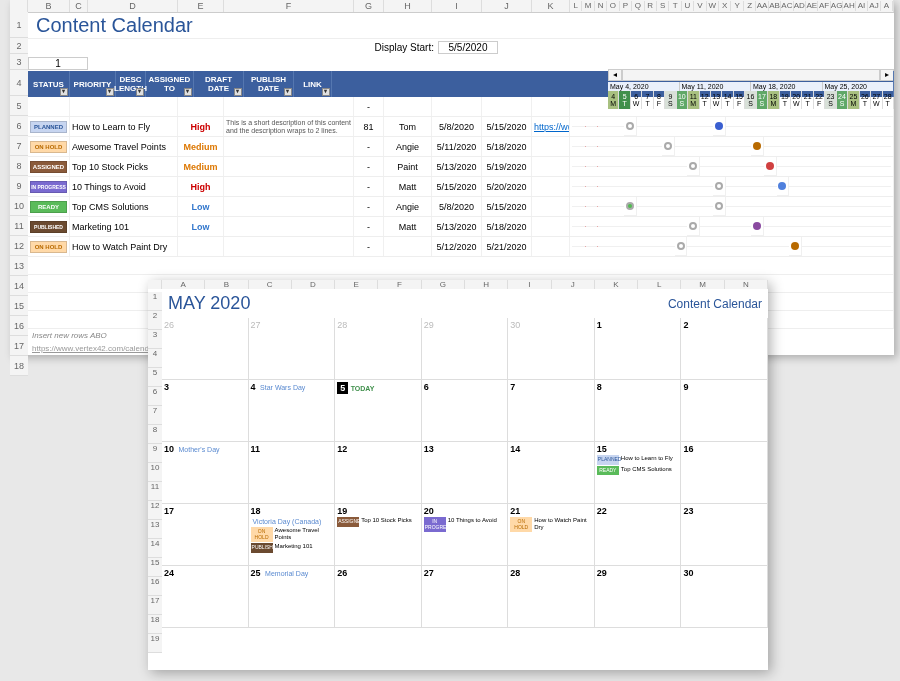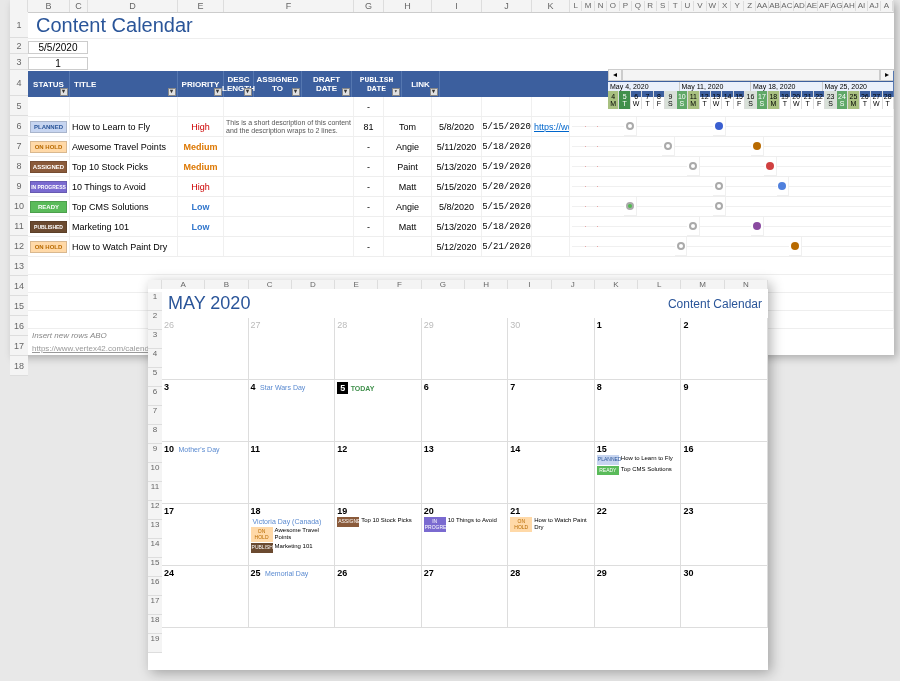--- a/index.html
+++ b/index.html
@@ -138,33 +138,33 @@
   width: 38px;
   padding: 2px 0;
   border: 1px solid rgba(0,0,0,0.15);
 }
 .st-planned { background: #c7d5f0; color: #2a5599; }
 .st-onhold { background: #ffd9a8; color: #b86a00; }
 .st-assigned { background: #8a5a3a; color: #fff; }
 .st-inprog { background: #7a6ad0; color: #fff; font-size: 5px; }
 .st-ready { background: #5abb5a; color: #fff; }
 .st-published { background: #6b4a30; color: #fff; font-size: 5px;}
-.pri-high { color: #cc0000; font-weight: normal; }
+.pri-high { color: #cc0000; font-weight: bold; }
 .pri-medium { color: #dd7700; font-weight: bold; }
 .pri-low { color: #3377cc; font-weight: bold; }
 .link-cell { color: #0066cc; text-decoration: underline; }
 .desc-text { font-size: 7px; color: #555; line-height: 1.1; }
 .col-status { width: 42px; }
 .col-title { width: 108px; }
 .col-priority { width: 46px; justify-content: center; text-align: center; }
 .col-desc { width: 130px; }
 .col-desclen { width: 30px; justify-content: center; }
 .col-assigned { width: 48px; justify-content: center; }
 .col-draft { width: 50px; justify-content: center; }
-.col-publish { width: 50px; justify-content: center; font-family: Liberation Mono, monospace; }
+.col-publish { width: 50px; justify-content: center; }
 .col-link { width: 38px; }
 
 .gantt-area {
   position: absolute;
   top: 30px;
   left: 580px;
   right: 0;
 }
 .gantt-nav {
   display: flex;
@@ -421,20 +421,21 @@
       <div style="height: 20px; line-height: 20px;">16</div>
       <div style="height: 20px; line-height: 20px;">17</div>
       <div style="height: 20px; line-height: 20px;">18</div>
     </div>
   <div class="sheet-body">
     <div class="title-row">
       <div class="big-title">Content Calendar</div>
     </div>
     <div class="config-rows" style="position:relative;height:32px">
       <div class="config-row" style="position:absolute;top:0">
+        <div class="config-label">Display Start:</div>
         <div class="config-val">5/5/2020</div>
       </div>
       <div class="config-row" style="position:absolute;top:16px">
         <div class="config-val">1</div>
       </div>
 
       <div class="gantt-area">
         <div class="gantt-nav">
           <div class="gantt-nav-btn">◂</div>
           <div class="gantt-nav-bar"></div>
@@ -546,24 +547,20 @@
             <div class="gantt-day ">
               <div style="font-size:7px">28</div>
               <div>T</div>
             </div>
           </div>
       </div>
     </div>
     <div class="header-row">
       <div class="col-status">
           <span>STATUS</span>
-          <span class="filter-arrow"></span>
-        </div>
-      <div class="col-title" style="justify-content:flex-start;padding-left:4px">
-          <span>TITLE</span>
           <span class="filter-arrow"></span>
         </div>
       <div class="col-priority">
           <span>PRIORITY</span>
           <span class="filter-arrow"></span>
         </div>
       <div class="col-desclen">
           <span>DESC LENGTH</span>
           <span class="filter-arrow"></span>
         </div>

